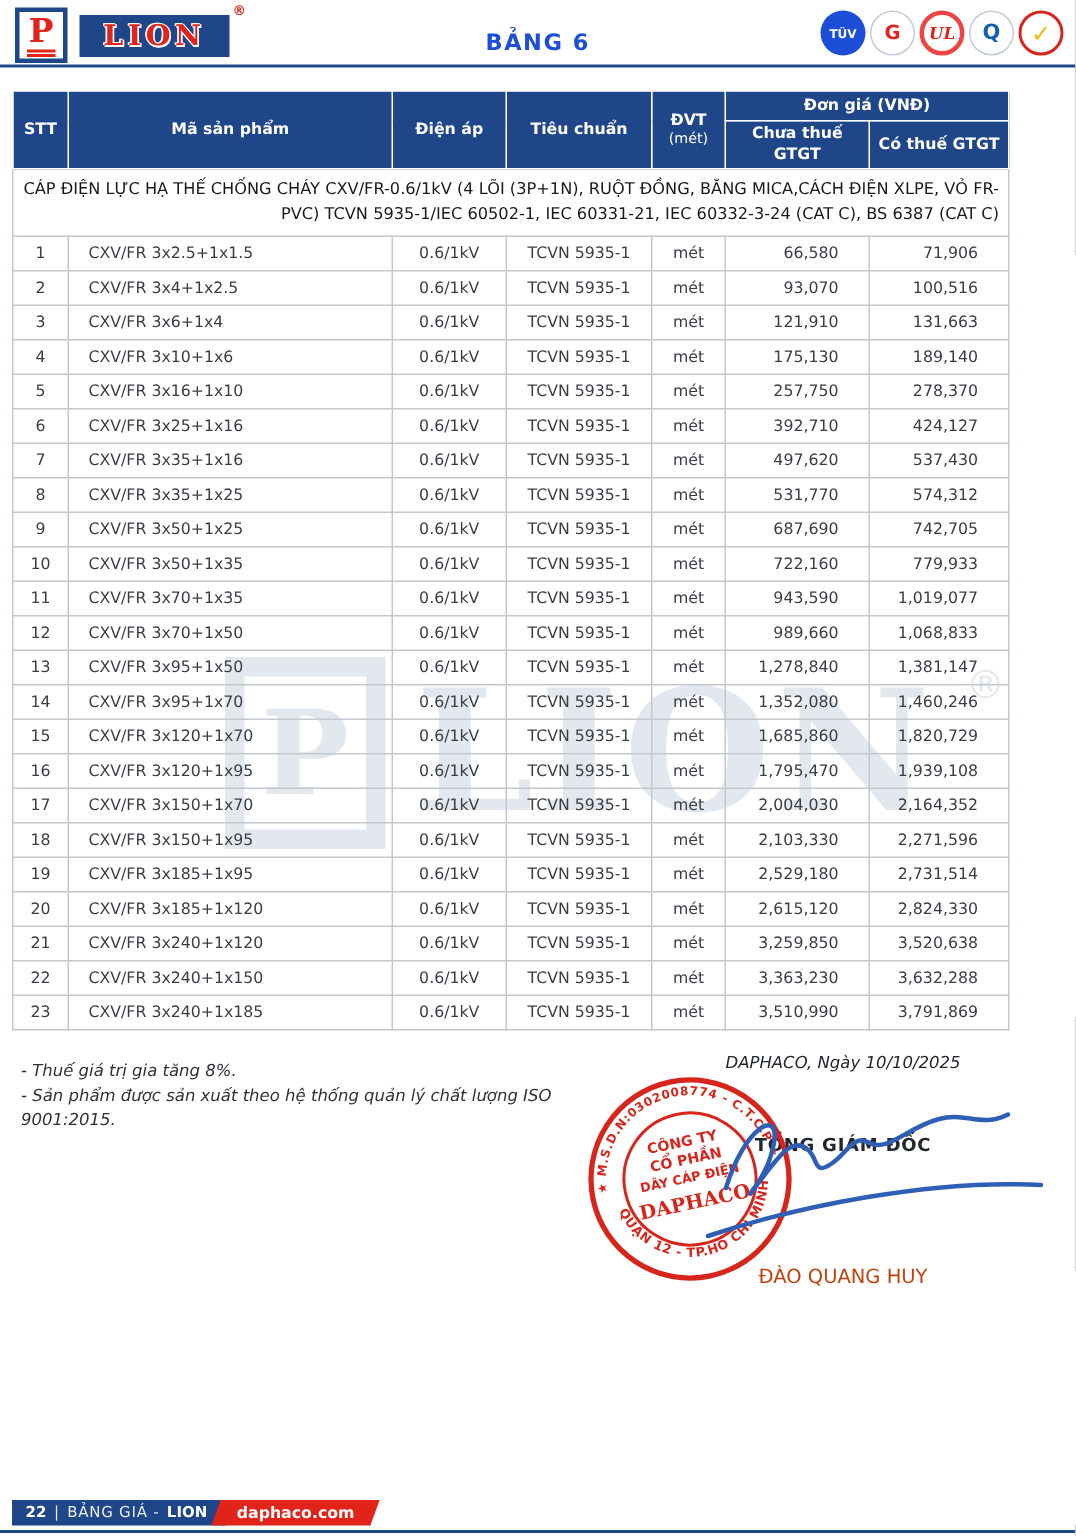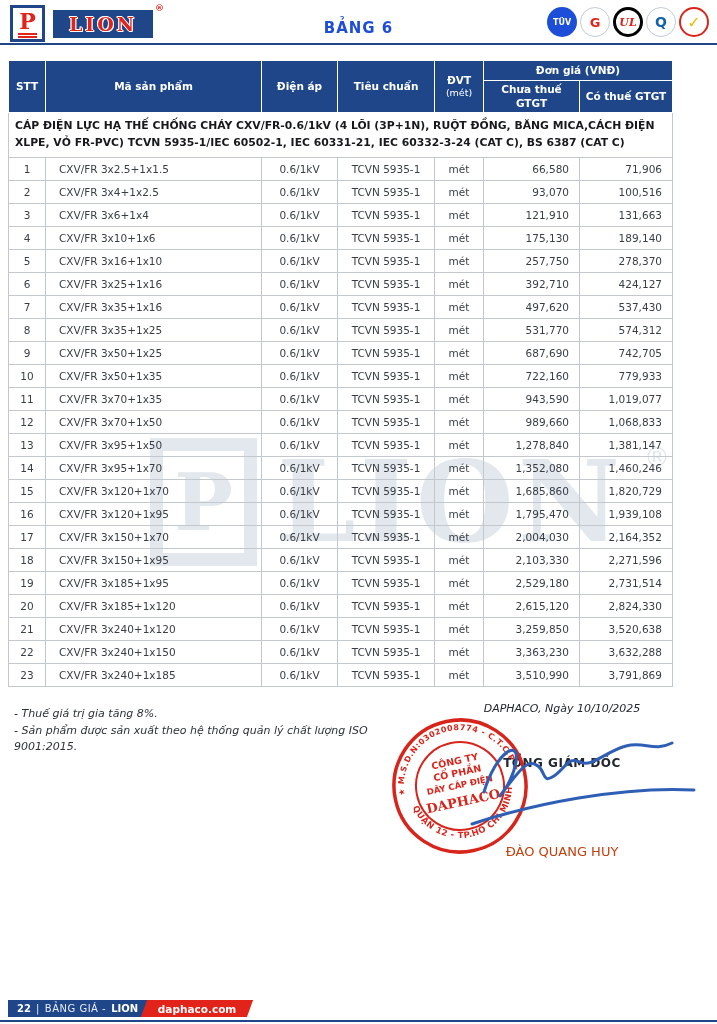--- a/index.html
+++ b/index.html
@@ -13,41 +13,41 @@
   .logo-icon .p-glyph { color:#e2231a; font-weight:800; font-size:22px; font-family:"DejaVu Serif","Liberation Serif",serif; line-height:1; border-bottom:5px double #e2231a; padding:0 1px 1px 1px; }
   .logo-box { position:absolute; left:45px; top:7px; width:100px; height:28px; background:#1e4689; display:flex; align-items:center; justify-content:center; }
   .logo-text { color:#e2231a; font-weight:800; font-size:19px; letter-spacing:3px; font-family:"DejaVu Serif","Liberation Serif",serif;
                text-shadow:-1px 0 #fff,1px 0 #fff,0 -1px #fff,0 1px #fff,1px 1px #fff,-1px -1px #fff; }
   .logo-reg { position:absolute; left:147px; top:0; color:#e2231a; font-size:9px; font-weight:700; }
   .page-title { position:absolute; left:0; right:0; top:16px; text-align:center; font-size:15px; font-weight:800; letter-spacing:1px; color:#1d4ed8; }
   .badges { position:absolute; right:0; top:4px; display:flex; gap:3px; }
   .badge { width:30px; height:30px; border-radius:50%; display:flex; align-items:center; justify-content:center; font-weight:800; background:#fff; }
   .badge-tuv { background:#1d4ed8; color:#fff; font-size:8px; }
   .badge-g   { border:1.5px solid #c3cbd6; color:#e2231a; font-size:13px; }
-  .badge-ul  { border:3px solid #000000; color:#d8251c; font-size:11px; font-style:italic; font-family:"DejaVu Serif","Liberation Serif",serif; }
+  .badge-ul  { border:3px solid #ef4444; color:#d8251c; font-size:11px; font-style:italic; font-family:"DejaVu Serif","Liberation Serif",serif; }
   .badge-q   { border:1.5px solid #c3cbd6; color:#1462ab; font-size:14px; }
   .badge-v   { border:2px solid #d8251c; color:#eebc00; font-size:16px; }
   .hdr-rule { position:absolute; top:43px; left:0; width:717px; height:2px; background:#1e4689; }
 
   
   .watermark { position:absolute; top:438px; left:150px; width:520px; display:flex; align-items:center; gap:20px; color:#e3e7ee; pointer-events:none; }
   .wm-box { width:110px; height:128px; border:13px solid #e3e7ee; display:flex; align-items:center; justify-content:center; font-size:78px; font-weight:800; font-family:"DejaVu Serif","Liberation Serif",serif; }
   .wm-text { font-size:112px; font-weight:800; letter-spacing:4px; line-height:1; font-family:"DejaVu Serif","Liberation Serif",serif; }
   .wm-reg { font-size:26px; align-self:flex-start; margin-top:4px; }
 
   
   table.price { position:absolute; top:60px; left:8px; width:664px; border-collapse:collapse; table-layout:fixed; font-size:10.5px; color:#393e44; }
   table.price thead th { background:#1e4689; color:#fff; font-weight:700; border:1.5px solid #fff; padding:2px 3px; line-height:1.3; text-align:center; }
   table.price thead tr.h1 th { height:20px; }
   table.price thead tr.h2 th { height:32px; }
   .unit-sub { display:block; font-weight:400; font-size:9.5px; }
   table.price tbody td { border:1px solid #c3c8ce; padding:2px 6px; height:23px; text-align:center; background:transparent; }
   table.price tbody td.c1 { text-align:left; padding-left:13px;margin-top:12px; }
-  table.price tbody td.c5, table.price tbody td.c6 { text-align:right; padding-right:10px; }
-  table.price tr.section td { text-align:left; font-weight:700; color:#17191d; font-size:10.8px; line-height:1.55; padding:5px 6px 5px 6px; height:auto; }
+  table.price tbody td.c5, table.price tbody td.c6 { text-align:right; padding-right:20px; }
+  table.price tr.section td { text-align:right; font-weight:400; color:#17191d; font-size:10.8px; line-height:1.55; padding:5px 6px 5px 6px; height:auto; }
 
   
   .notes { position:absolute; top:706px; left:14px; width:388px; font-style:italic; font-size:11px; color:#2d3237; line-height:1.5; }
 
   
   .sig-date  { position:absolute; top:702px; left:428px; width:268px; text-align:center; font-style:italic; font-size:11px; color:#22272d; }
   .sig-title { position:absolute; top:721px; left:428px; width:268px; text-align:center; font-weight:700; font-size:12px; letter-spacing:0.5px; color:#22272d;margin-top:35px; }
   .sig-name  { position:absolute; top:844px; left:428px; width:268px; text-align:center; font-weight:400; font-size:13px; color:#c2410c; }
   .stamp { position:absolute; top:716px; left:390px; width:140px; height:140px; transform:rotate(-12deg); }
   .signature { position:absolute; top:724px; left:462px; width:240px; height:115px; }

